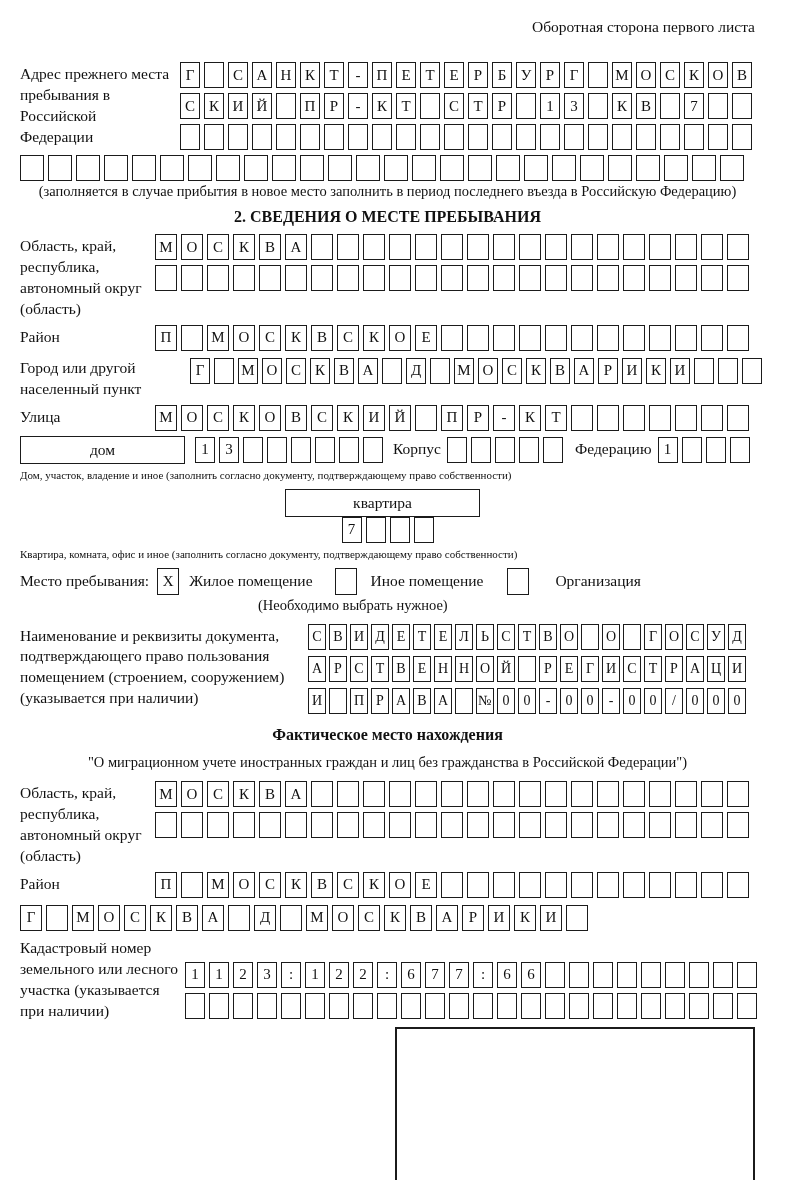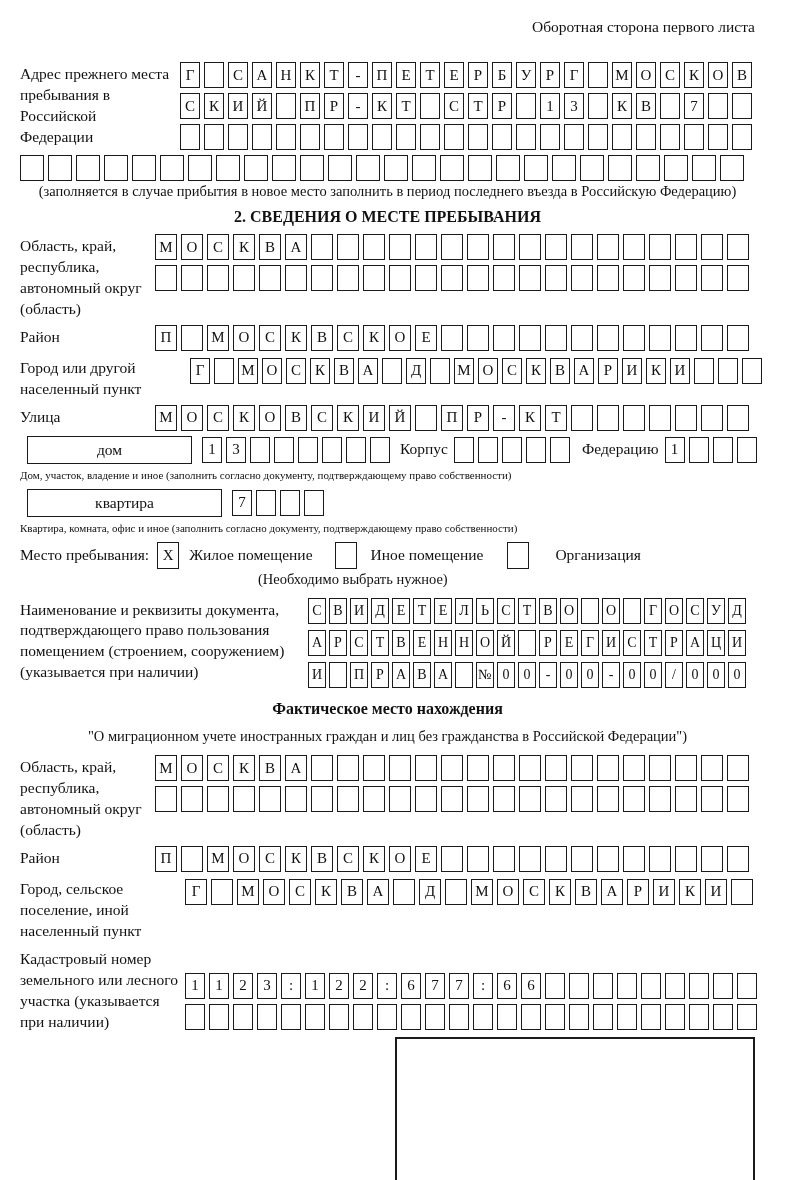--- a/index.html
+++ b/index.html
@@ -26,21 +26,21 @@
   .w22 .cell { width:22px; }
   .w24 .cell { width:24px; }
   .w18 { gap:3px; } .w18 .cell { width:18px; font-size:14px; }
 
   .note { font-size:14.5px; text-align:center; margin:2px 0 8px 0; }
   .sec-title { text-align:center; font-weight:bold; font-size:16px; margin:6px 0 8px 0; }
   .subnote { text-align:center; font-size:14.5px; line-height:1.5; margin-bottom:8px; }
 
   .inline-box {
     flex:none; border:1.5px solid #1b1b1b; height:28px;
-    display:flex; align-items:center; justify-content:center; background:#fff;margin-left:7px;
+    display:flex; align-items:center; justify-content:center; background:#fff;
   }
   .smallnote { font-size:11px; margin:2px 0 8px 0; }
 
   .stayrow { display:flex; align-items:center; margin:8px 0 2px 0; }
   .chk {
     flex:none; width:22px; height:27px; border:1.5px solid #1b1b1b;
     display:flex; align-items:center; justify-content:center; font-size:15px;
   }
   .choose-note { font-size:14.5px; margin:2px 0 10px 238px; }
 
@@ -337,21 +337,21 @@
   <div class="flabel" style="margin:0 6px 0 12px; padding-top:0;">Федерацию</div>
   <div class="cells">
       <span class="cell">1</span>
       <span class="cell"></span>
       <span class="cell"></span>
       <span class="cell"></span>
     </div>
 </div>
 <div class="smallnote">Дом, участок, владение и иное (заполнить согласно документу, подтверждающему право собственности)</div>
 
-<div class="frow" style="align-items:center;">
+<div class="frow" style="align-items:center;flex-direction:column;">
   <div class="inline-box" style="width:195px; margin-right:10px;">квартира</div>
   <div class="cells">
       <span class="cell">7</span>
       <span class="cell"></span>
       <span class="cell"></span>
       <span class="cell"></span>
     </div>
 </div>
 <div class="smallnote">Квартира, комната, офис и иное (заполнить согласно документу, подтверждающему право собственности)</div>
 
@@ -525,21 +525,20 @@
       <span class="cell"></span>
       <span class="cell"></span>
       <span class="cell"></span>
       <span class="cell"></span>
       <span class="cell"></span>
       <span class="cell"></span>
     </div>
 </div>
 
 <div class="frow">
-  <div class="flabel" style="width:160px; margin-right:5px;">Город, сельское поселение, иной населенный пункт</div>
   <div class="cells w22 mt2">
       <span class="cell">Г</span>
       <span class="cell"></span>
       <span class="cell">М</span>
       <span class="cell">О</span>
       <span class="cell">С</span>
       <span class="cell">К</span>
       <span class="cell">В</span>
       <span class="cell">А</span>
       <span class="cell"></span>

